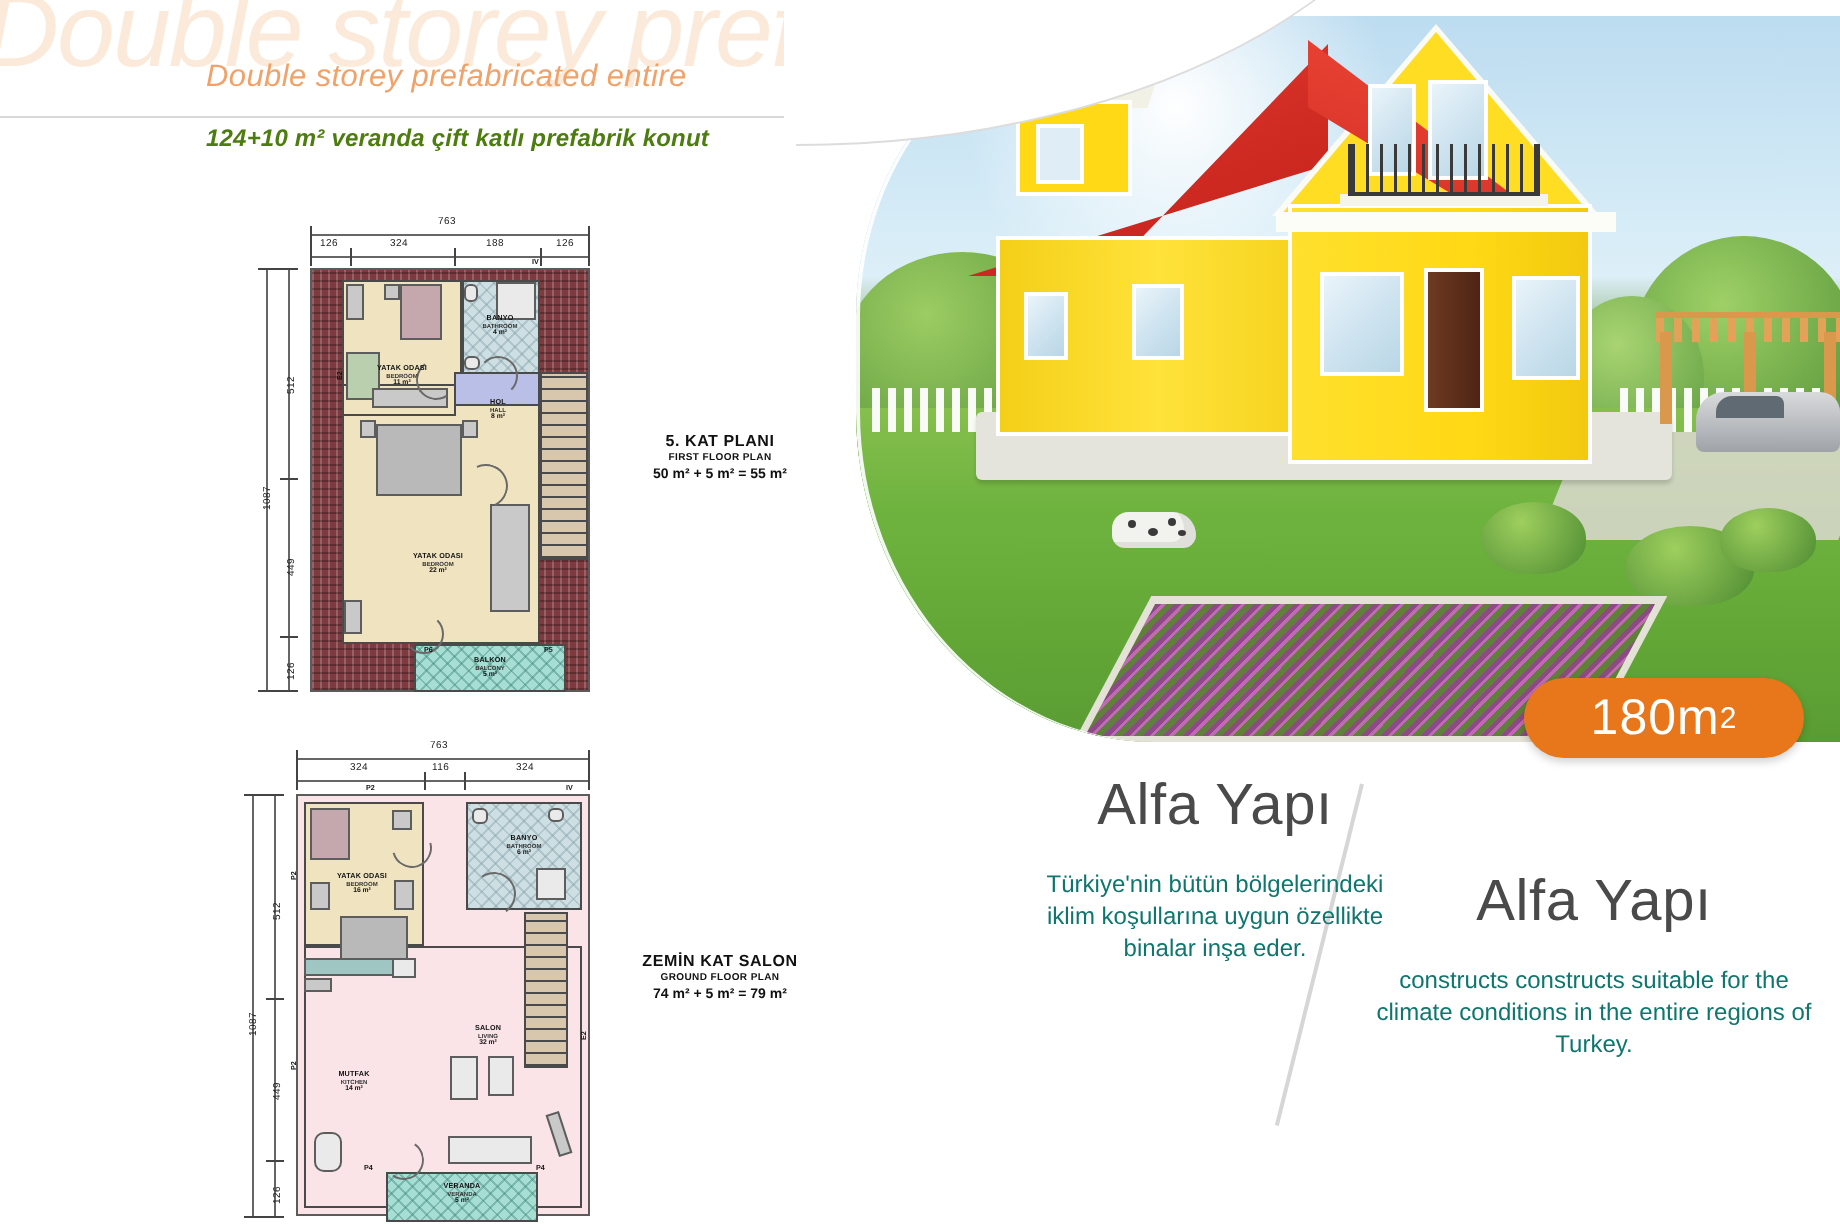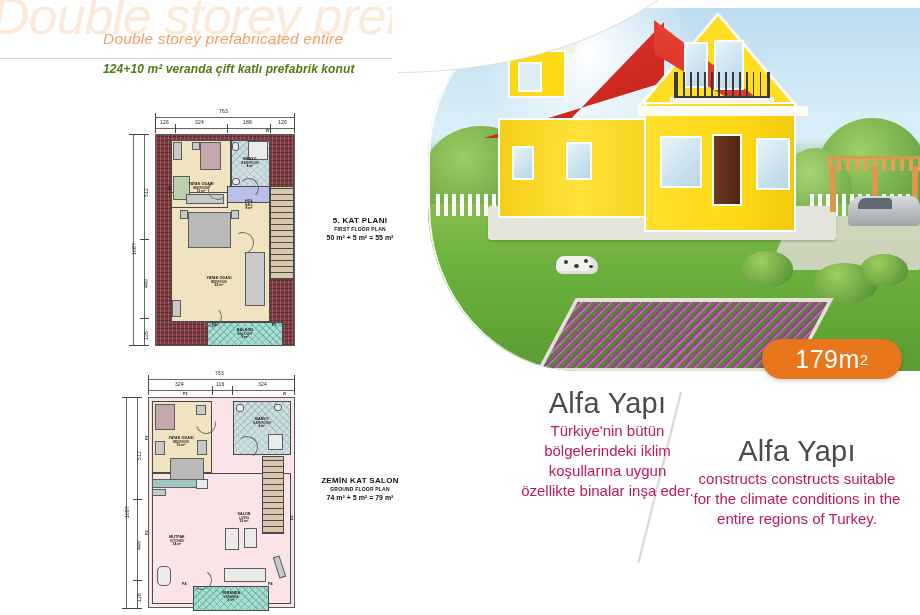--- a/index.html
+++ b/index.html
@@ -159,21 +159,21 @@
 
   
   .slogan{position:absolute;left:520px;top:388px;width:400px;height:185px;}
   .slogan .slash{
     position:absolute;left:160px;top:4px;width:2px;height:176px;
     background:#d6d6d6;transform:rotate(14deg);transform-origin:top center;
   }
   .slogan-tr{position:absolute;left:0px;top:0px;width:175px;text-align:center;}
   .slogan-en{position:absolute;left:168px;top:48px;width:218px;text-align:center;}
   .brand{font-size:29px;color:#4a4a4a;font-weight:400;letter-spacing:.3px;line-height:1.05;}
-  .brand-sub{font-size:15px;color:#be185d;line-height:1.32;margin-top:3px;}
+  .brand-sub{font-size:12px;color:#0f766e;line-height:1.32;margin-top:17px;}
 
   
   .plan{position:absolute;}
   .plan-frame{position:absolute;border:1px solid #5b5b5b;box-sizing:border-box;}
   .dim-line{position:absolute;background:#666;}
   .dim-txt{position:absolute;font-size:5px;color:#222;font-family:"Liberation Sans", sans-serif;
      white-space:nowrap;letter-spacing:.2px;}
   .dim-txt.vert{transform:rotate(-90deg);transform-origin:left top;}
   .tick{position:absolute;width:1px;background:#444;}
   .plan-title{position:absolute;text-align:center;white-space:nowrap;}
@@ -288,21 +288,21 @@
         <div class="dog-spot" style="left:33px;top:9px;width:4px;height:3px"></div>
       </div>
     </div>
     <div class="photo-edge"></div>
   </div>
 
   <div class="swoosh2"></div>
   <div class="swoosh"></div>
 
   <div class="area-badge">
-    <span>179m</span>
+    <span>180m</span>
       <sup>2</sup>
   </div>
 
   <div class="slogan">
     <div class="slash"></div>
     <div class="slogan-tr">
       <div class="brand">Alfa Yapı</div>
       <div class="brand-sub">Türkiye'nin bütün bölgelerindeki iklim koşullarına uygun özellikte binalar inşa eder.</div>
     </div>
     <div class="slogan-en">

